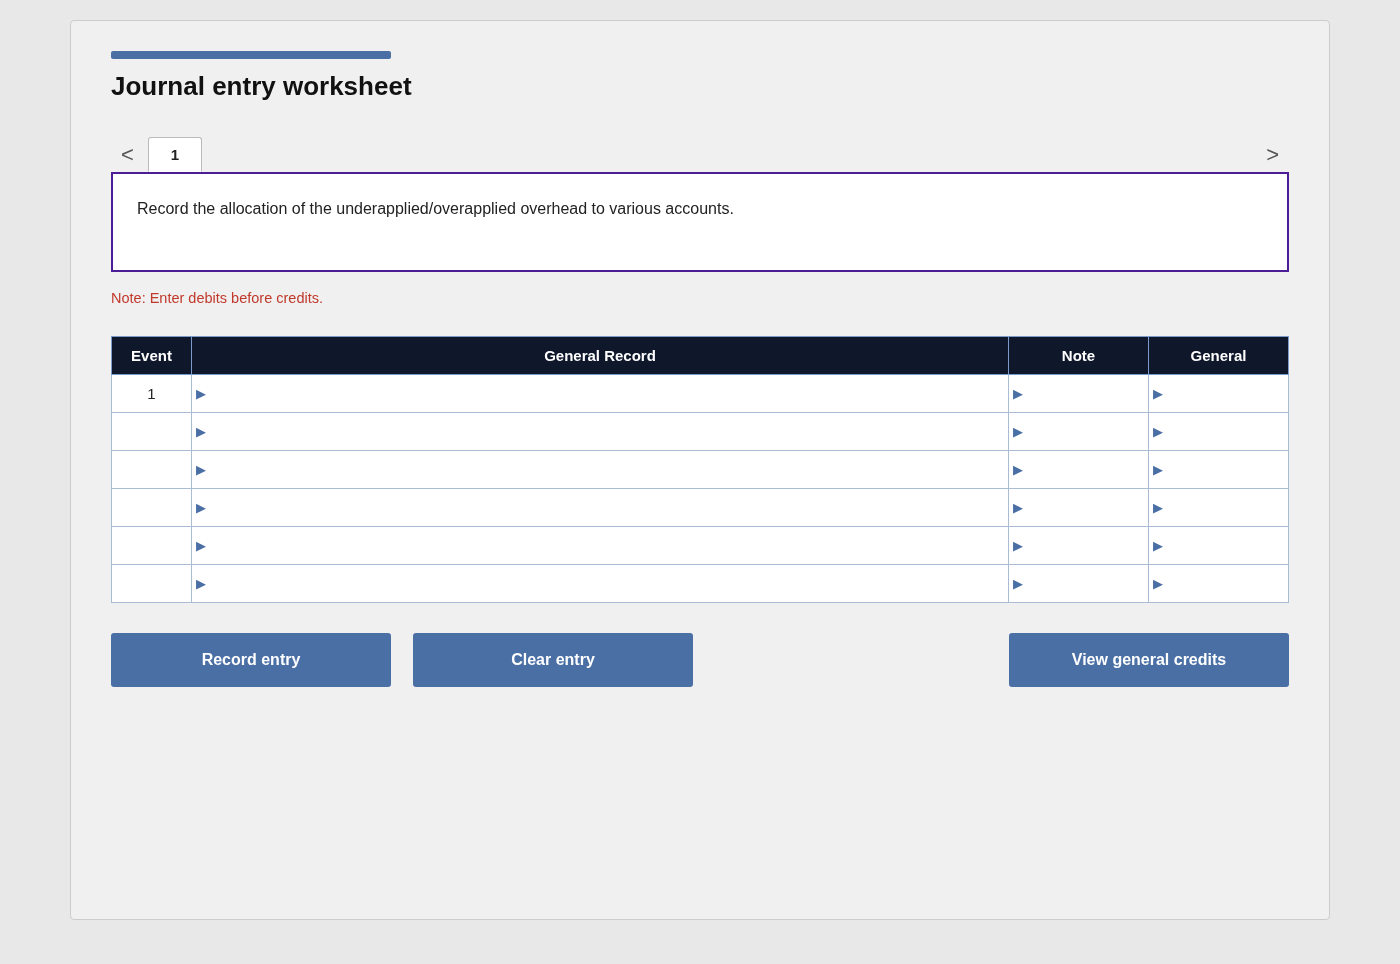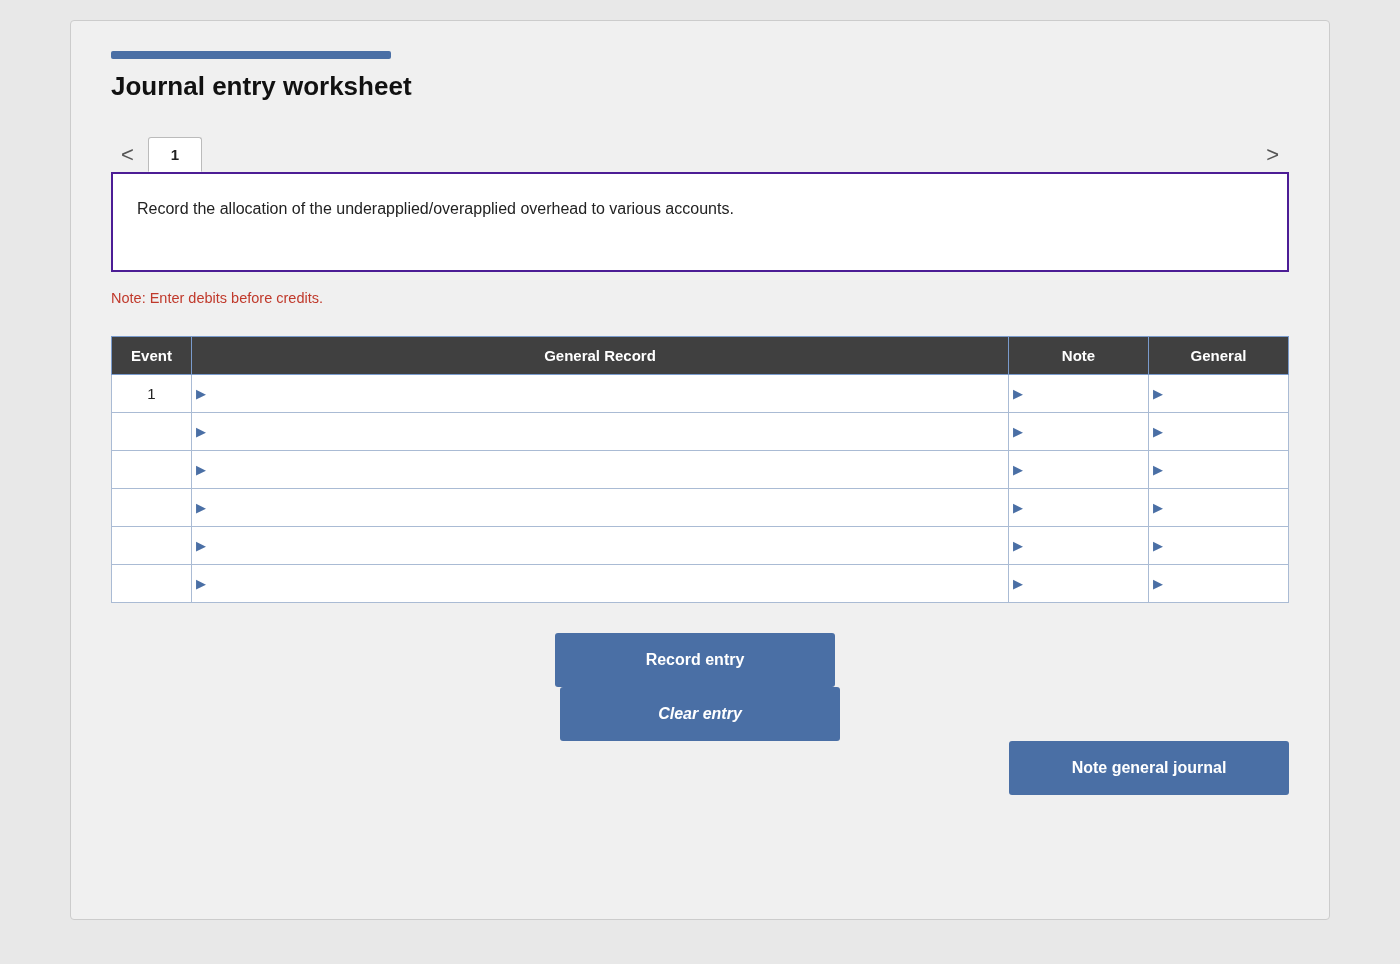--- a/index.html
+++ b/index.html
@@ -70,21 +70,21 @@
       color: #c0392b;
       font-size: 14.5px;
       margin-bottom: 30px;
     }
     .journal-table {
       width: 100%;
       border-collapse: collapse;
       margin-bottom: 30px;
     }
     .journal-table thead tr th {
-      background: #404040;
+      background: #0f172a;
       color: #fff;
       font-weight: bold;
       font-size: 15px;
       padding: 10px 8px;
       border: 1px solid #7a9bcc;
       text-align: center;
     }
     .journal-table thead tr th.col-general {
       text-align: center;
     }
@@ -128,41 +128,39 @@
       border: none;
       outline: none;
       background: transparent;
       width: 100%;
       font-size: 14px;
       padding: 0;
     }
     .btn-row {
       display: flex;
       align-items: center;
-      gap: 0;
-      flex-direction: column;
+      gap: 12px;
     }
     .btn {
       background: #4a6fa5;
       color: #fff;
       font-weight: bold;
       font-size: 16px;
       border: none;
       border-radius: 3px;
       padding: 18px 0;
       cursor: pointer;
       text-align: center;
     }
     .btn-record {
       width: 280px;
       margin-right: 10px;
     }
     .btn-clear {
       width: 280px;
-      font-style: italic;
     }
     .btn-view {
       width: 280px;
       margin-left: auto;
     }
     .top-bar {
       background: #4a6fa5;
       height: 8px;
       width: 280px;
       border-radius: 2px;
@@ -323,15 +321,15 @@
               <input type="text" class="cell-text-input" style="">
             </div>
           </td>
         </tr>
       </tbody>
   </table>
 
   <div class="btn-row">
     <button class="btn btn-record">Record entry</button>
     <button class="btn btn-clear">Clear entry</button>
-    <button class="btn btn-view">Note general journal</button>
+    <button class="btn btn-view">View general credits</button>
   </div>
 </div>
 
 </body></html>

